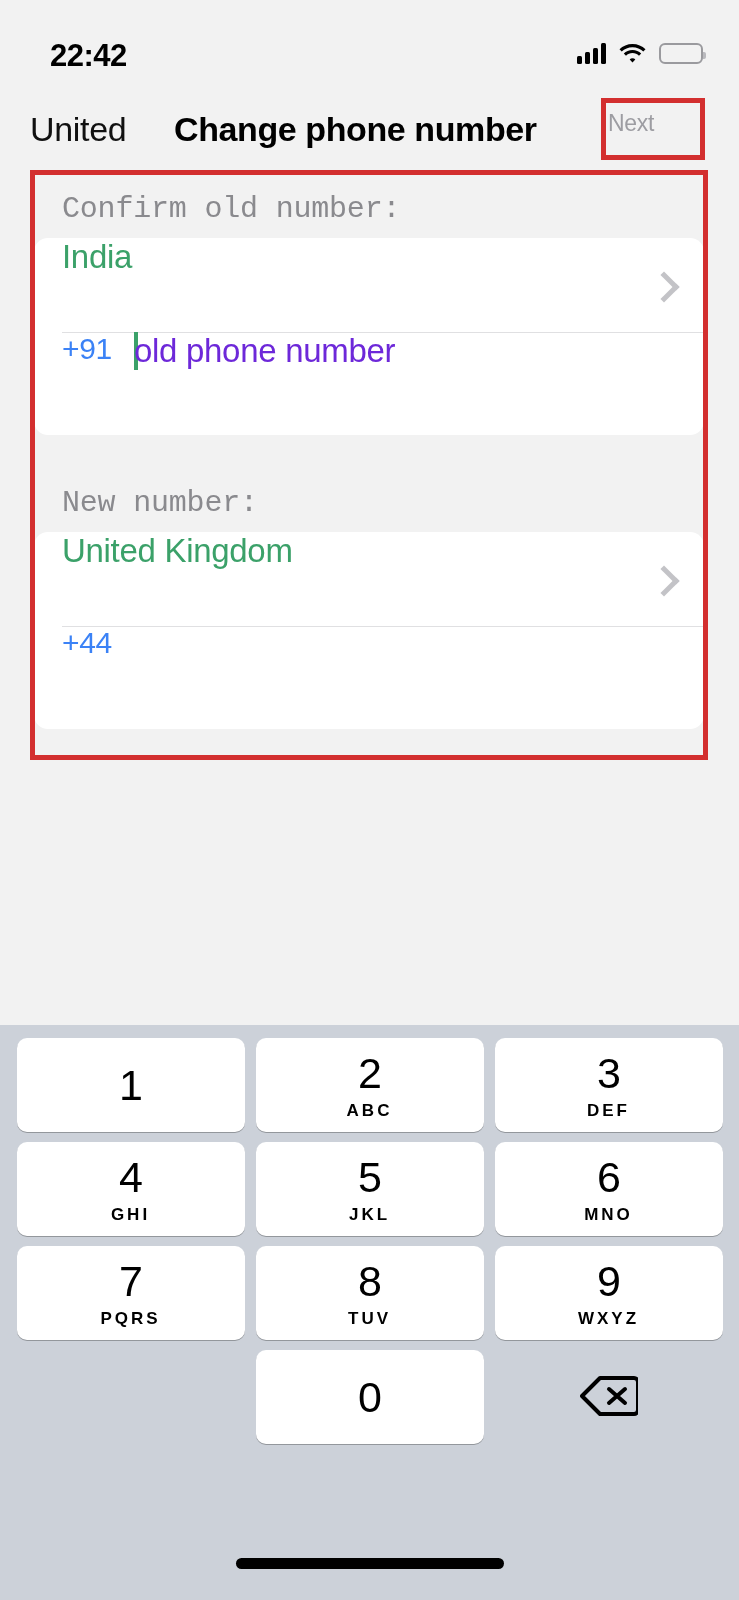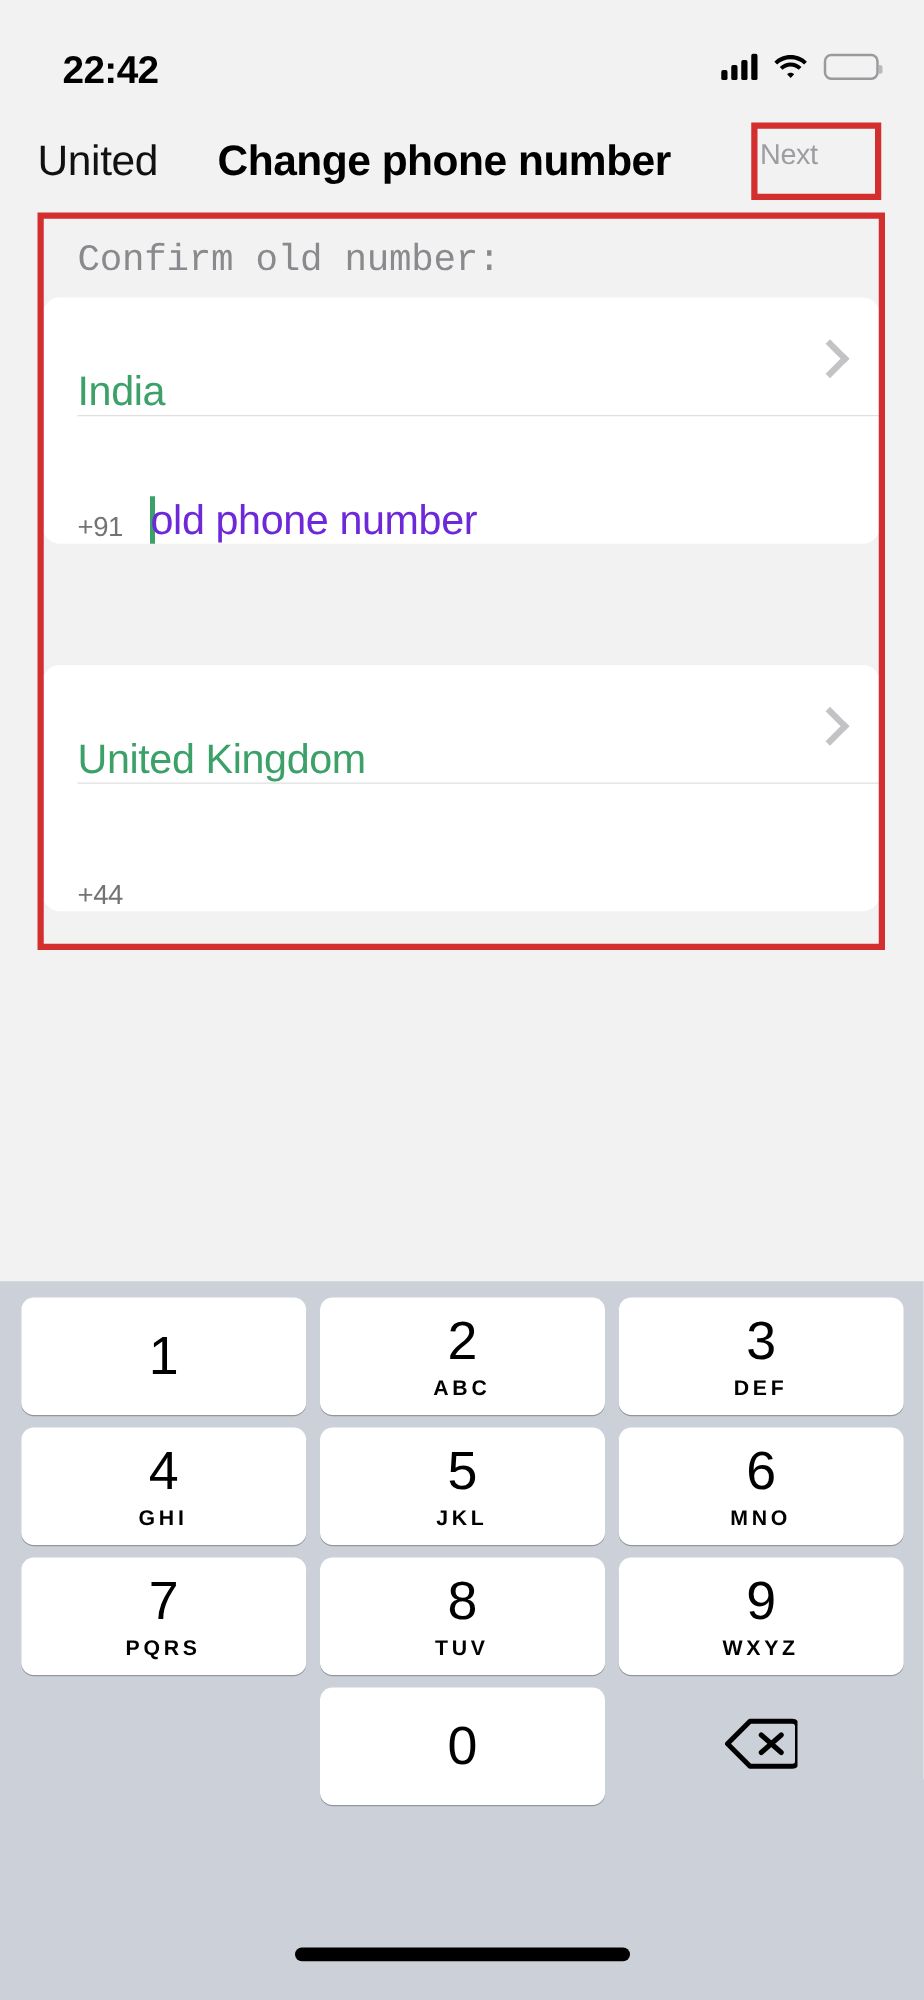--- a/index.html
+++ b/index.html
@@ -81,21 +81,21 @@
   .section-label {
     position:absolute; left:62px;
     font-size:30px; color:#8a8a8e; letter-spacing:-0.2px;font-family:Liberation Mono, monospace;
   }
   .card {
     position:absolute; left:34px; width:670px;
     background:#ffffff; border-radius:14px;
   }
   .row {
     position:relative; height:94px;
-    display:flex; align-items:flex-end;
+    display:flex; align-items:flex-start;
   }
   .row .country {
     margin-left:28px; font-size:33px; color:#3ba169; letter-spacing:-0.3px;
   }
   .chev {
     position:absolute; right:34px; top:50%;
     transform:translateY(-50%);
     width:17px; height:30px;
   }
   .chev::before {
@@ -104,21 +104,21 @@
     border-top:5px solid #c3c3c7;
     border-right:5px solid #c3c3c7;
     transform:rotate(45deg);
     margin-top:6px;
   }
   .divider {
     position:absolute; left:28px; right:0; height:1px;
     background:#e0e0e2;
   }
   .row .dial {
-    margin-left:28px; font-size:22px; color:#737373; font-weight:500;
+    margin-left:28px; font-size:30px; color:#3b82f6; font-weight:500;
     letter-spacing:-0.3px;
   }
   .caret {
     width:4px; height:38px; background:#3ba169;
     margin-left:22px;
   }
   .placeholder {
     font-size:33px; color:#6d28d9; letter-spacing:-0.3px;
   }
   .ph-tight { margin-left:-4px; }
@@ -209,20 +209,21 @@
 
       <div class="divider" style="top:94px;"></div>
 
       <div class="row" style="height:103px;">
         <span class="dial">+91</span>
         <span class="caret"></span>
         <span class="placeholder ph-tight">old phone number</span>
       </div>
     </div>
 
+    <div class="section-label" style="top:316px;">New number:</div>
 
     <div class="card" style="top:362px; height:197px;">
 
       <div class="row">
         <span class="country">United Kingdom</span>
         <span class="chev"></span>
       </div>
 
       <div class="divider" style="top:94px;"></div>
 

